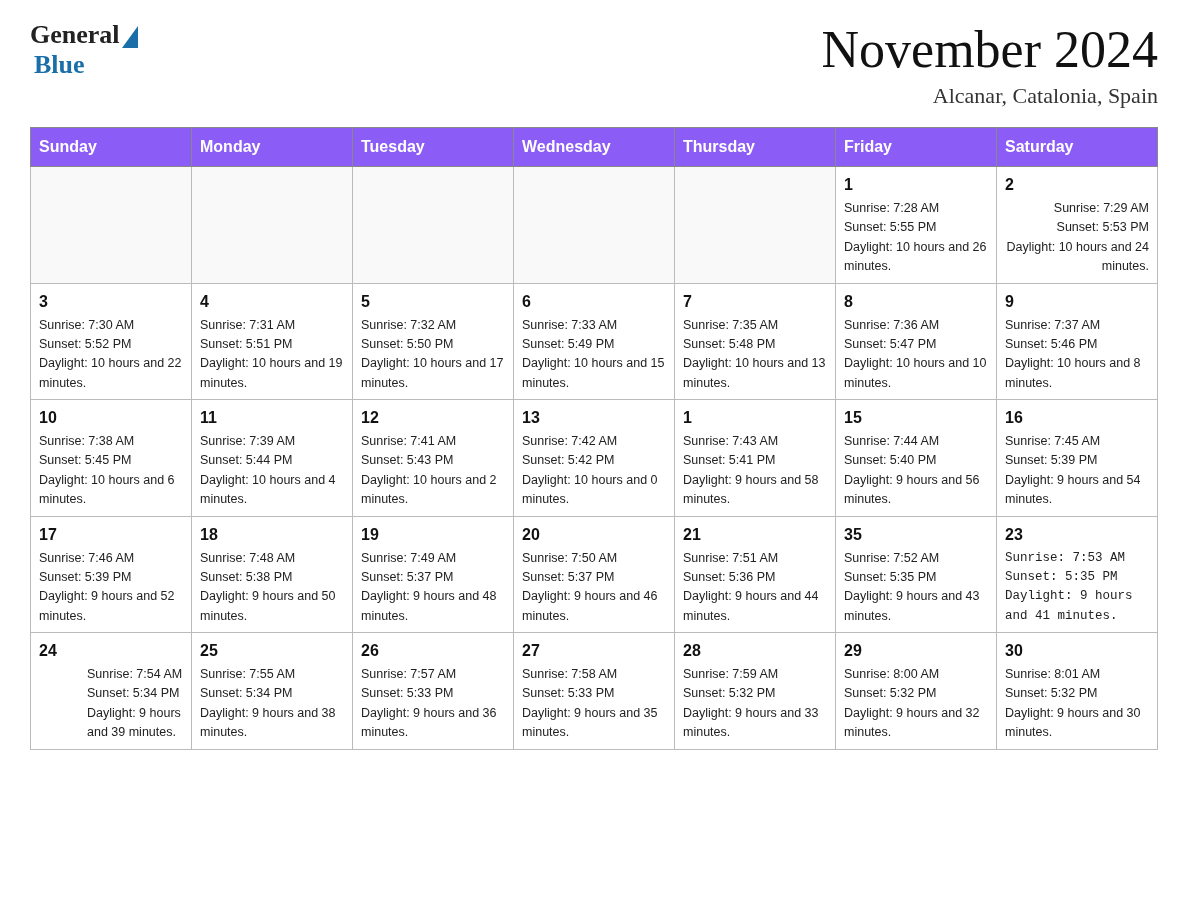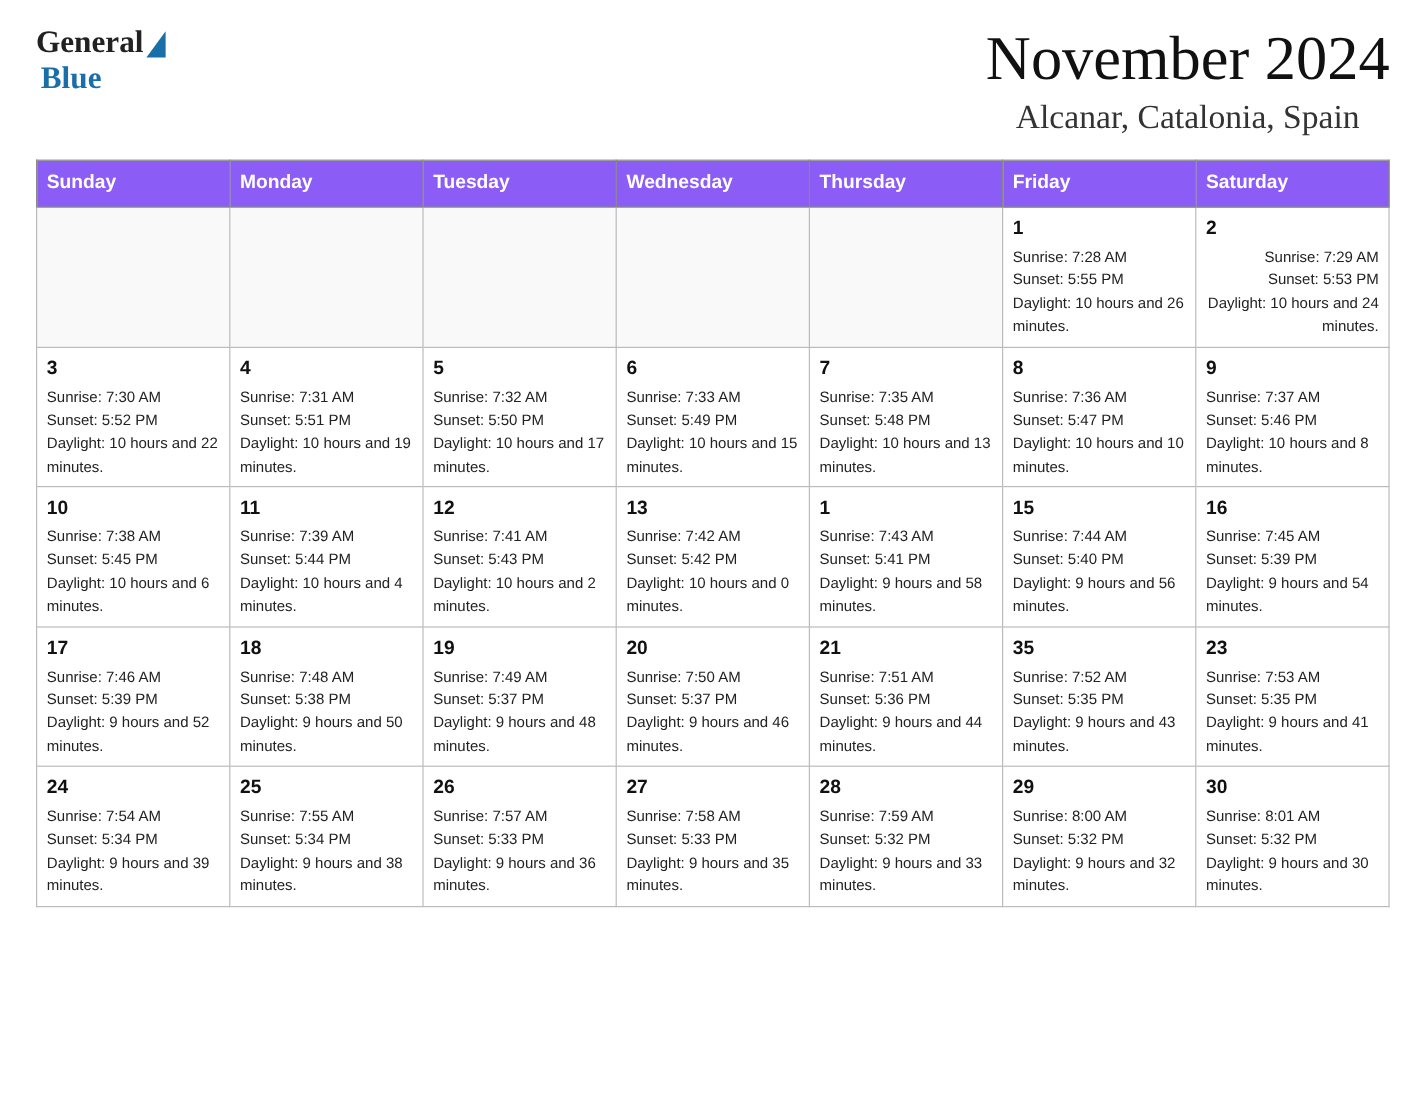--- a/index.html
+++ b/index.html
@@ -41,30 +41,30 @@
       margin-top: 4px;
     }
     .logo-blue {
       font-size: 26px;
       font-weight: bold;
       color: #1a6fa8;
       font-family: Georgia, serif;
       margin-left: 4px;
     }
     .title-area {
-      text-align: center;
+      text-align: right;
     }
     .title-area h1 {
       font-size: 52px;
       font-weight: normal;
       color: #111;
       font-family: Georgia, serif;
     }
     .title-area h2 {
-      font-size: 28px;
+      font-size: 22px;
       font-weight: normal;
       color: #333;
       font-family: Georgia, serif;
       margin-top: 4px;
     }
     .calendar {
       width: 100%;
       border-collapse: collapse;
       border: 1px solid #888;
     }
@@ -274,29 +274,29 @@
 Daylight: 9 hours and 44 minutes.</div>
         </td>
         <td class="row-top">
           <span class="day-num">35</span>
           <div class="day-info" style="white-space: pre-line;">Sunrise: 7:52 AM
 Sunset: 5:35 PM
 Daylight: 9 hours and 43 minutes.</div>
         </td>
         <td class="row-top">
           <span class="day-num">23</span>
-          <div class="day-info" style="white-space: pre-line;">Sunrise: 7:53 AM
+          <div class="day-info" style="white-space: pre-line; font-family: Liberation Mono, monospace;">Sunrise: 7:53 AM
 Sunset: 5:35 PM
 Daylight: 9 hours and 41 minutes.</div>
         </td>
       </tr>
       <tr>
         <td class="row-top">
           <span class="day-num">24</span>
-          <div class="day-info" style="white-space: pre-line;">Sunrise: 7:54 AM
+          <div class="day-info" style="white-space: pre-line; margin-left: 48px;">Sunrise: 7:54 AM
 Sunset: 5:34 PM
 Daylight: 9 hours and 39 minutes.</div>
         </td>
         <td class="row-top">
           <span class="day-num">25</span>
           <div class="day-info" style="white-space: pre-line;">Sunrise: 7:55 AM
 Sunset: 5:34 PM
 Daylight: 9 hours and 38 minutes.</div>
         </td>
         <td class="row-top">

